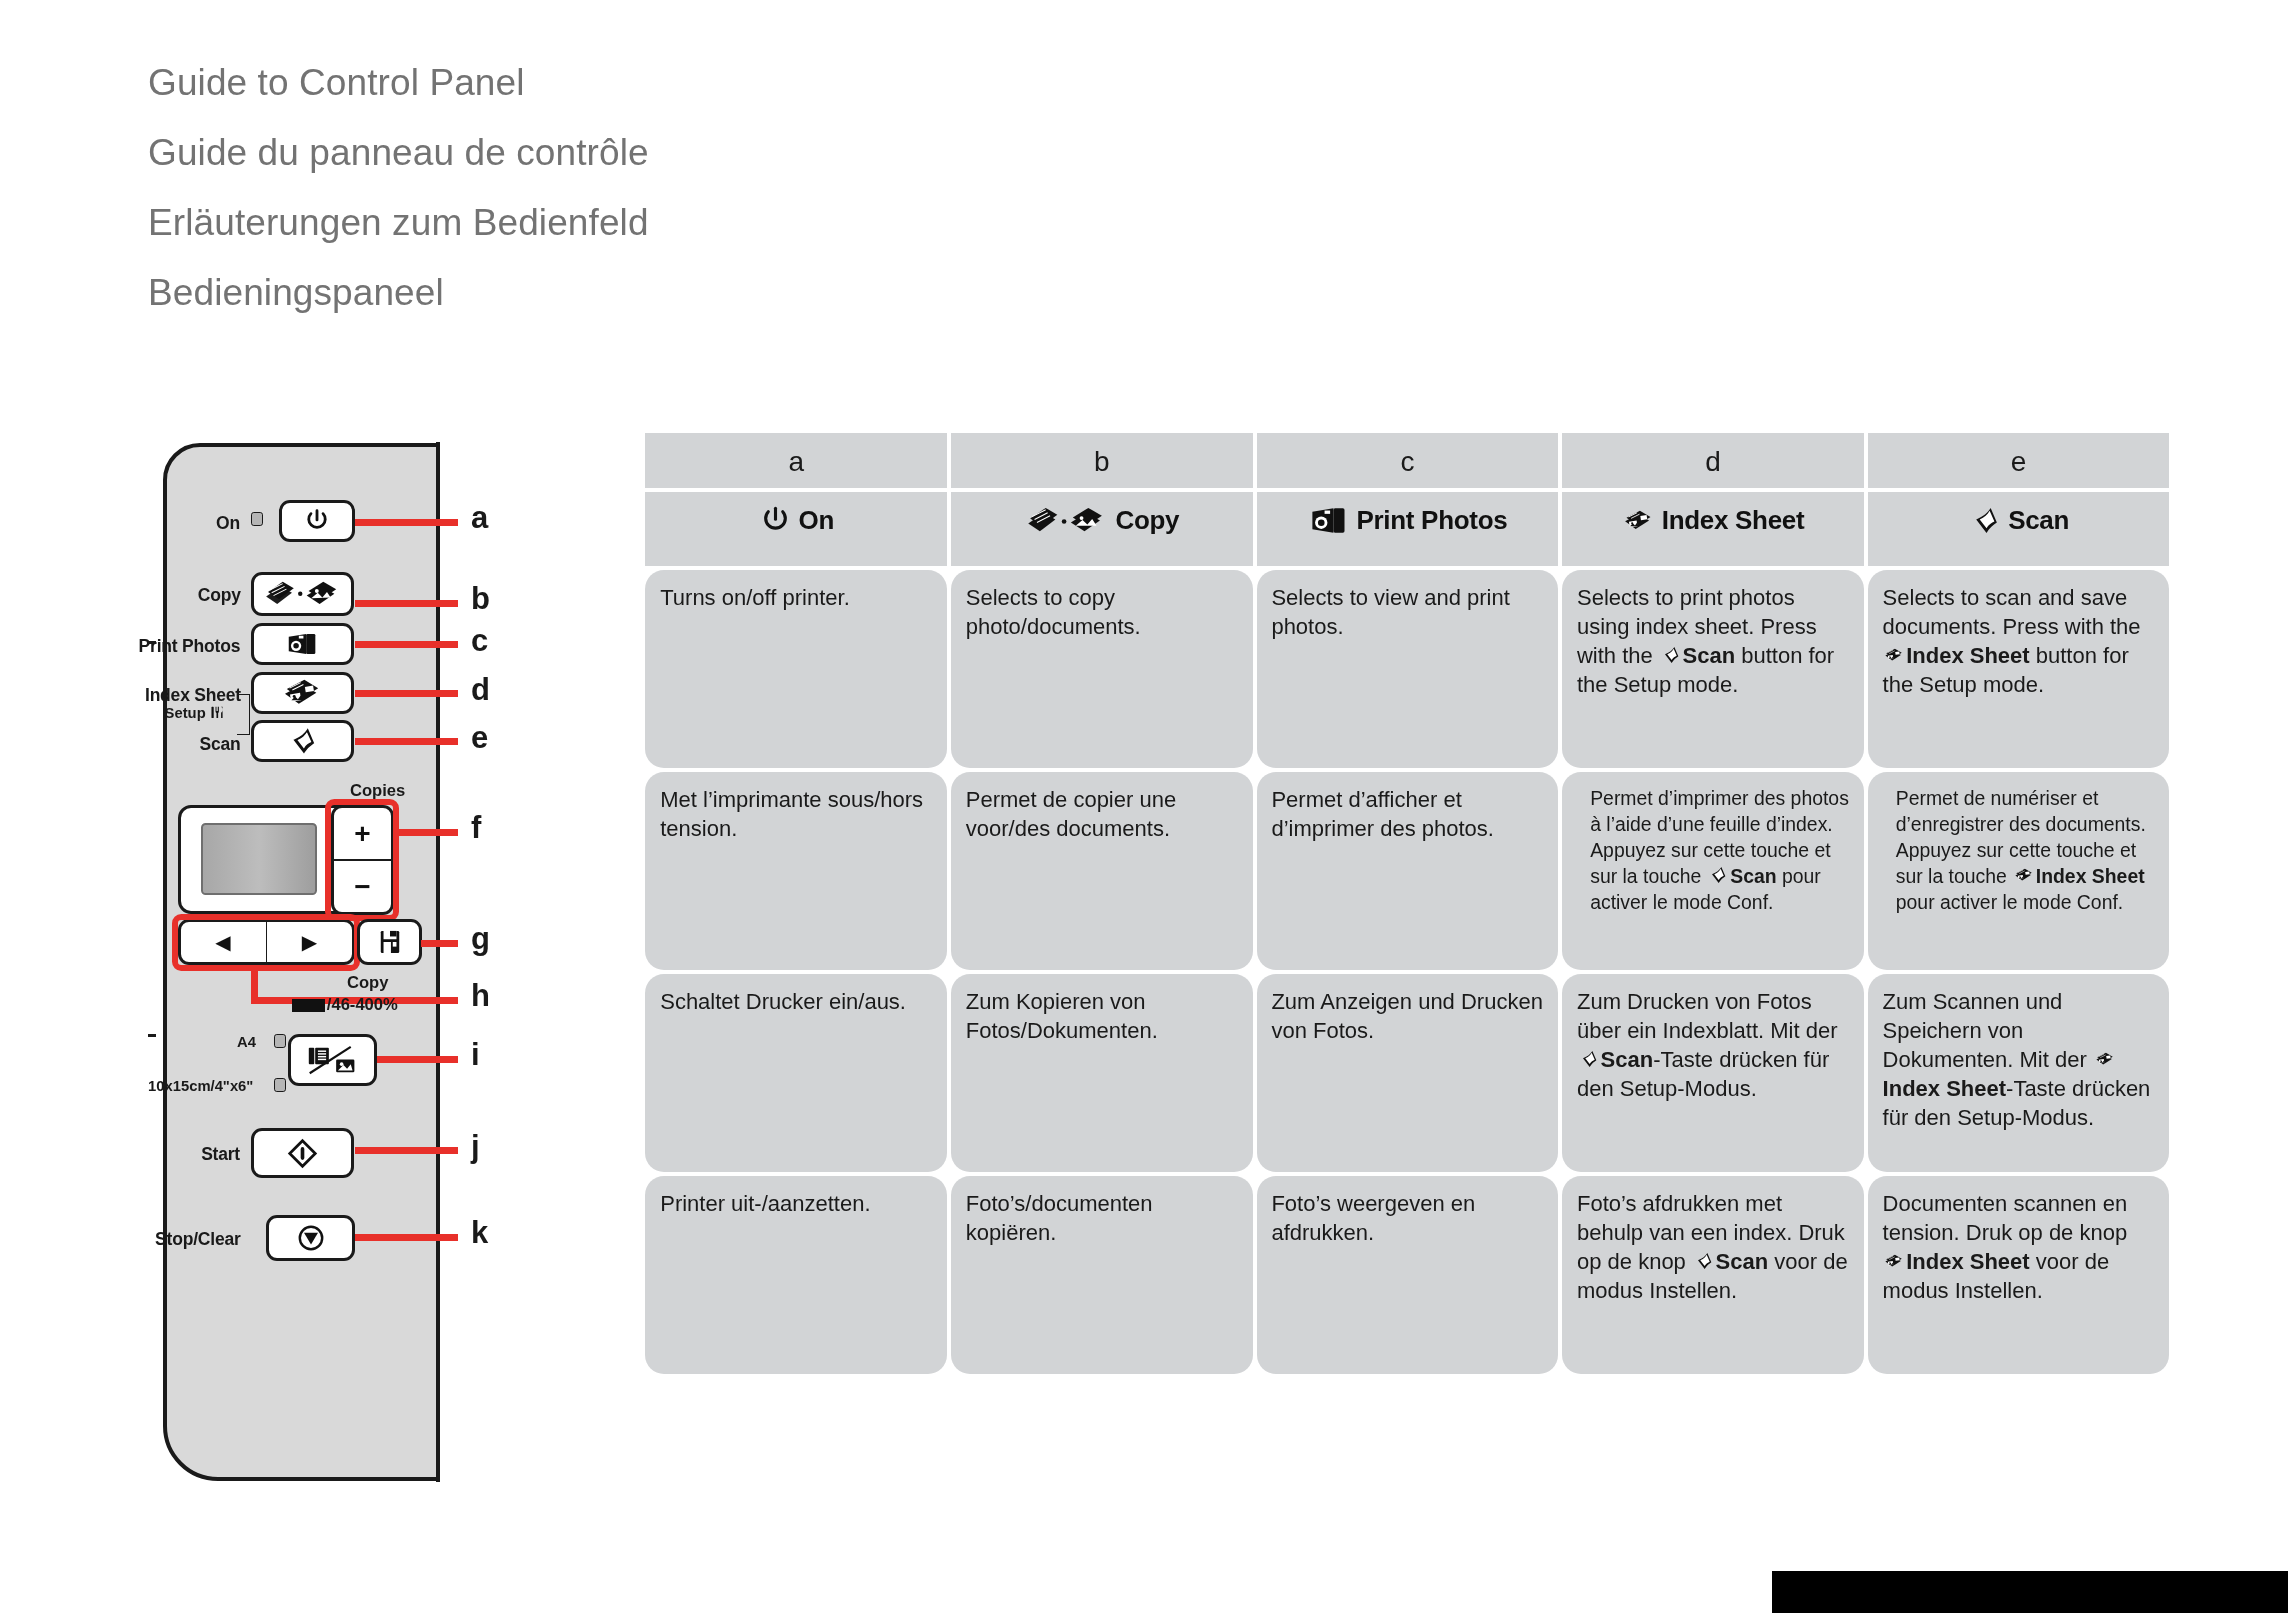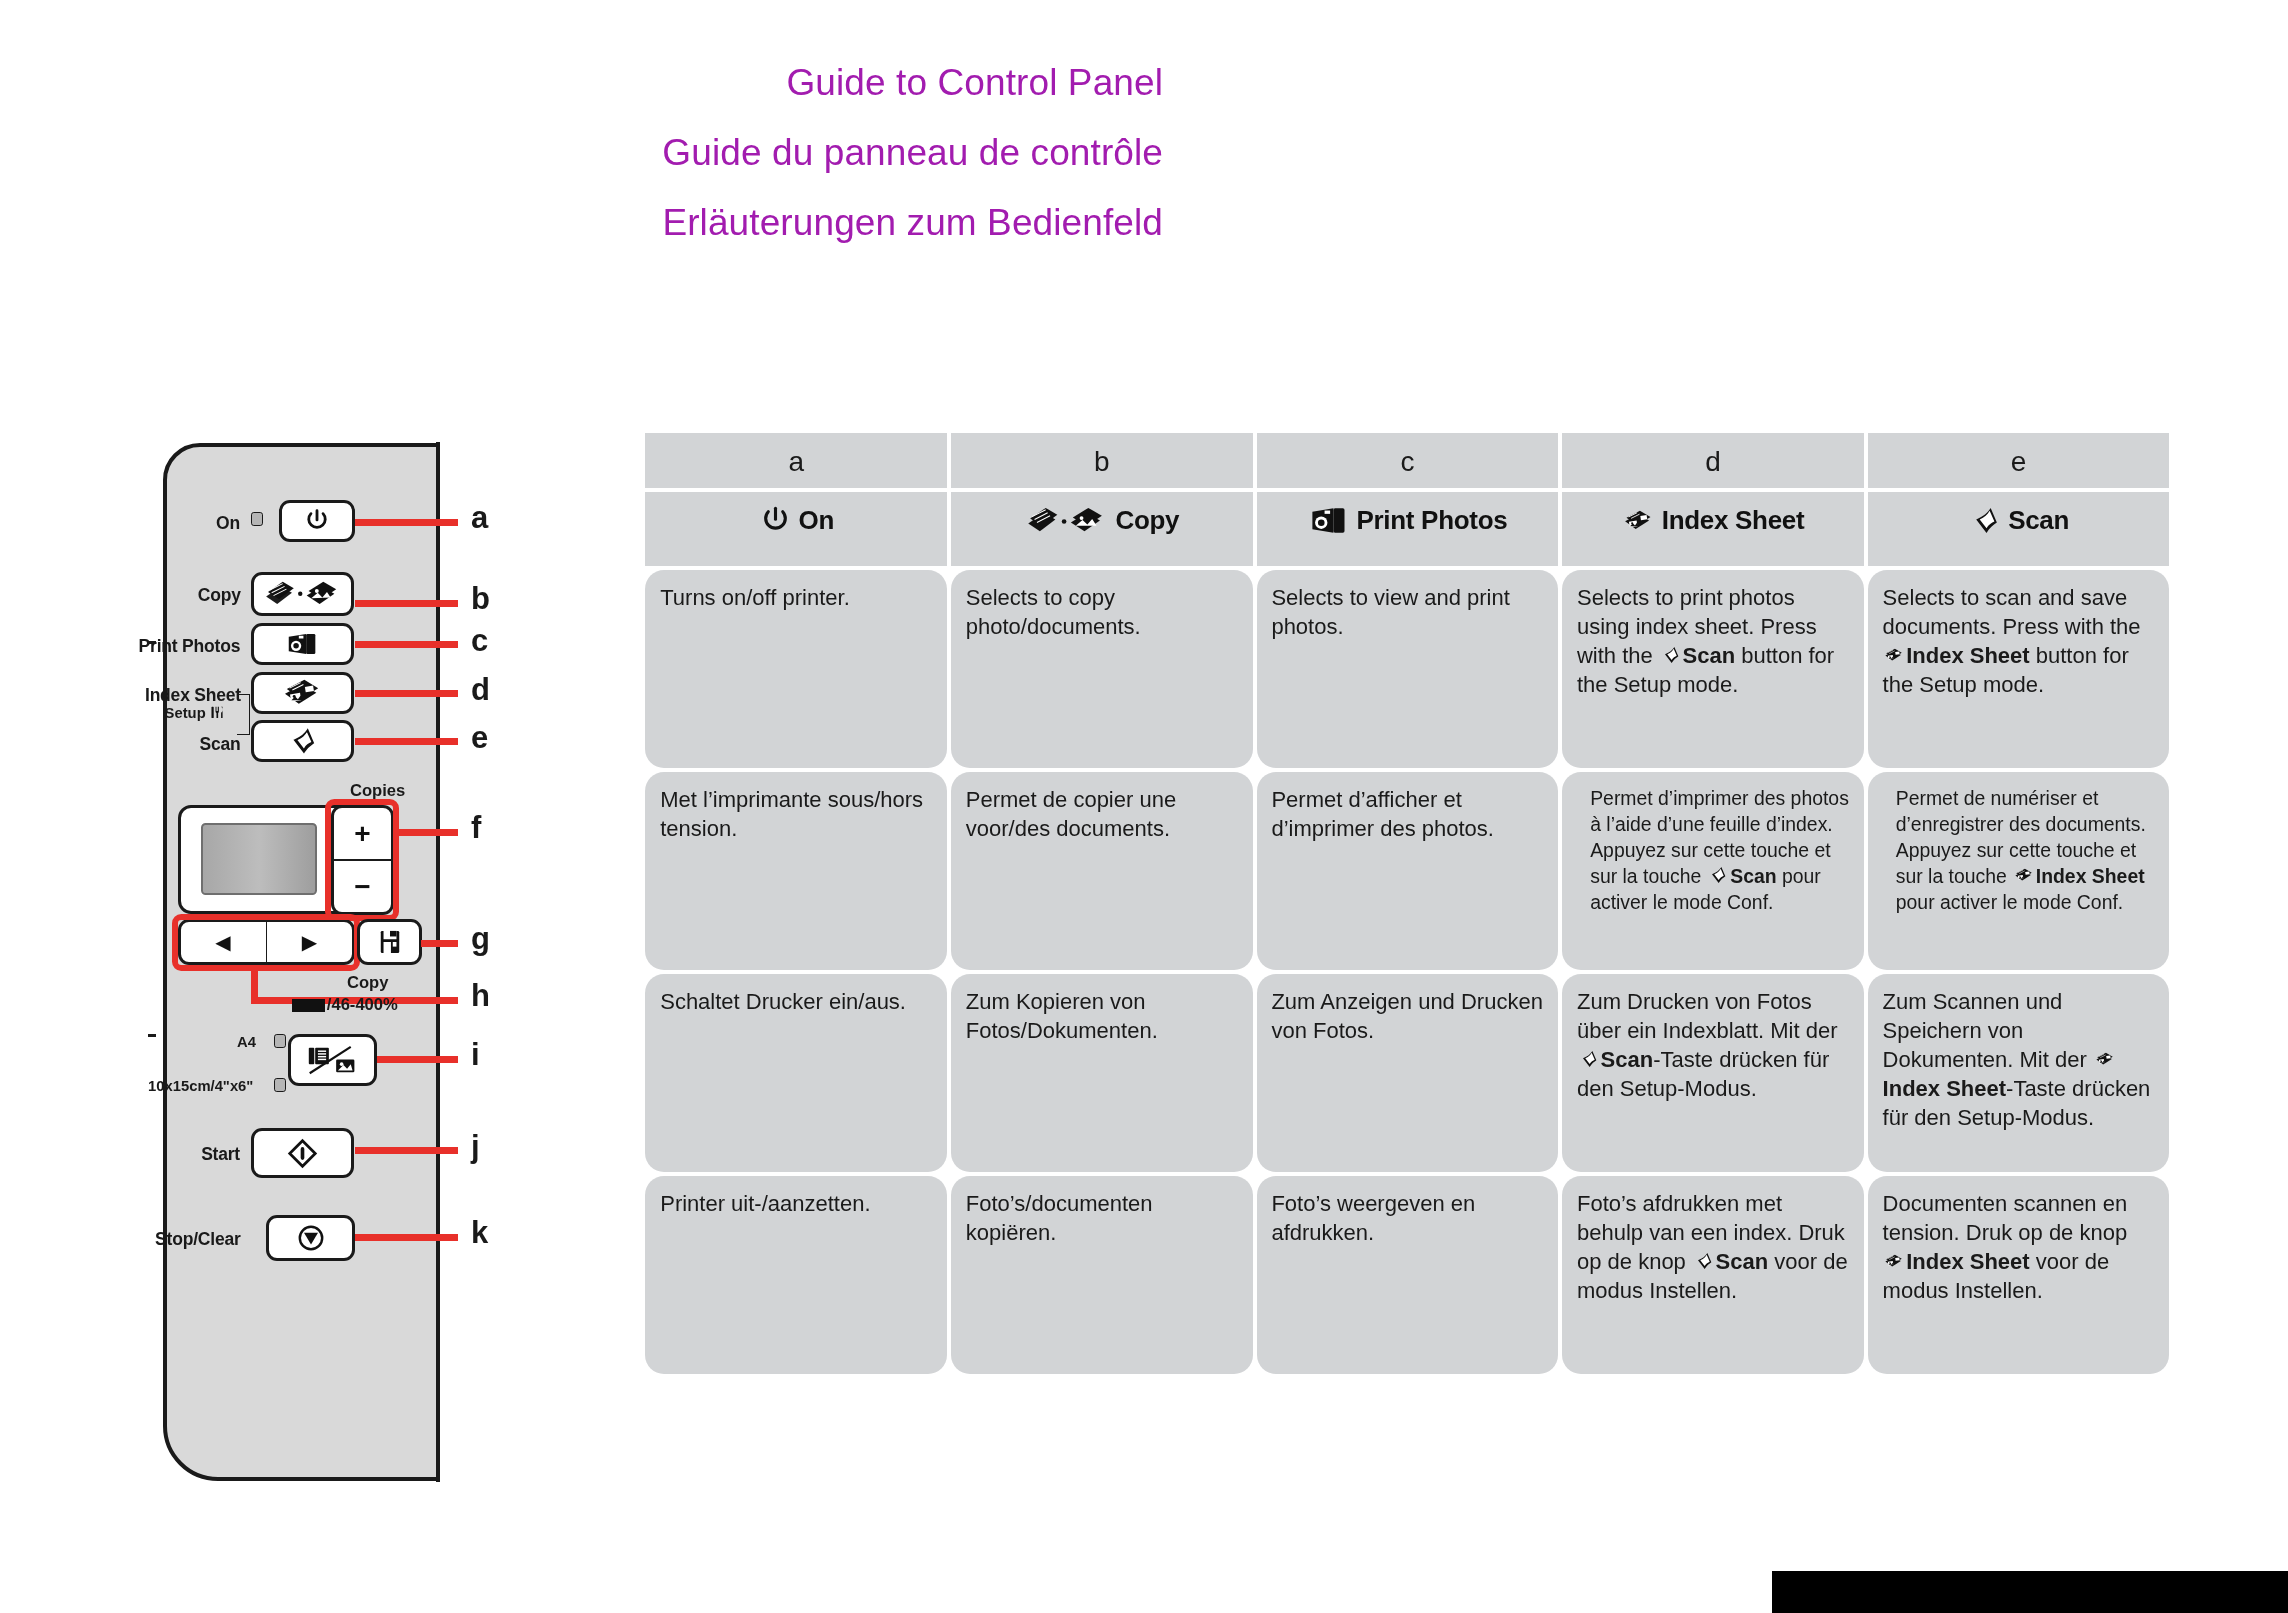--- a/index.html
+++ b/index.html
@@ -18,25 +18,24 @@
   
   #titles {
     position: absolute;
     left: 148px;
     top: 48px;
     width: 1015px;
   }
   .title-line {
     font-size: 37px;
     line-height: 70px;
-    color: #a21caf;
+    color: #737373;
     font-weight: 400;
     letter-spacing: 0.1px;
     white-space: nowrap;
-    text-align: right;
   }
 
   
   #panel-wrap {
     position: absolute;
     left: 148px;
     top: 443px;
     width: 443px;
     height: 1048px;
   }
@@ -203,20 +202,21 @@
     background: #000000;
   }
 </style>
 </head>
 <body>
 
 <div id="titles">
   <div class="title-line">Guide to Control Panel</div>
   <div class="title-line">Guide du panneau de contrôle</div>
   <div class="title-line">Erläuterungen zum Bedienfeld</div>
+  <div class="title-line">Bedieningspaneel</div>
 </div>
 
 <div id="panel-wrap">
 
   <div id="panel-body"></div>
   <div class="fold-tick" style="top:198px;"></div>
   <div class="fold-tick" style="top:591px;"></div>
 
   <div class="btn-label" style="left:37px; top:70px; width:55px;">On</div>
   <div class="led" style="left:103px; top:69px;"></div>

